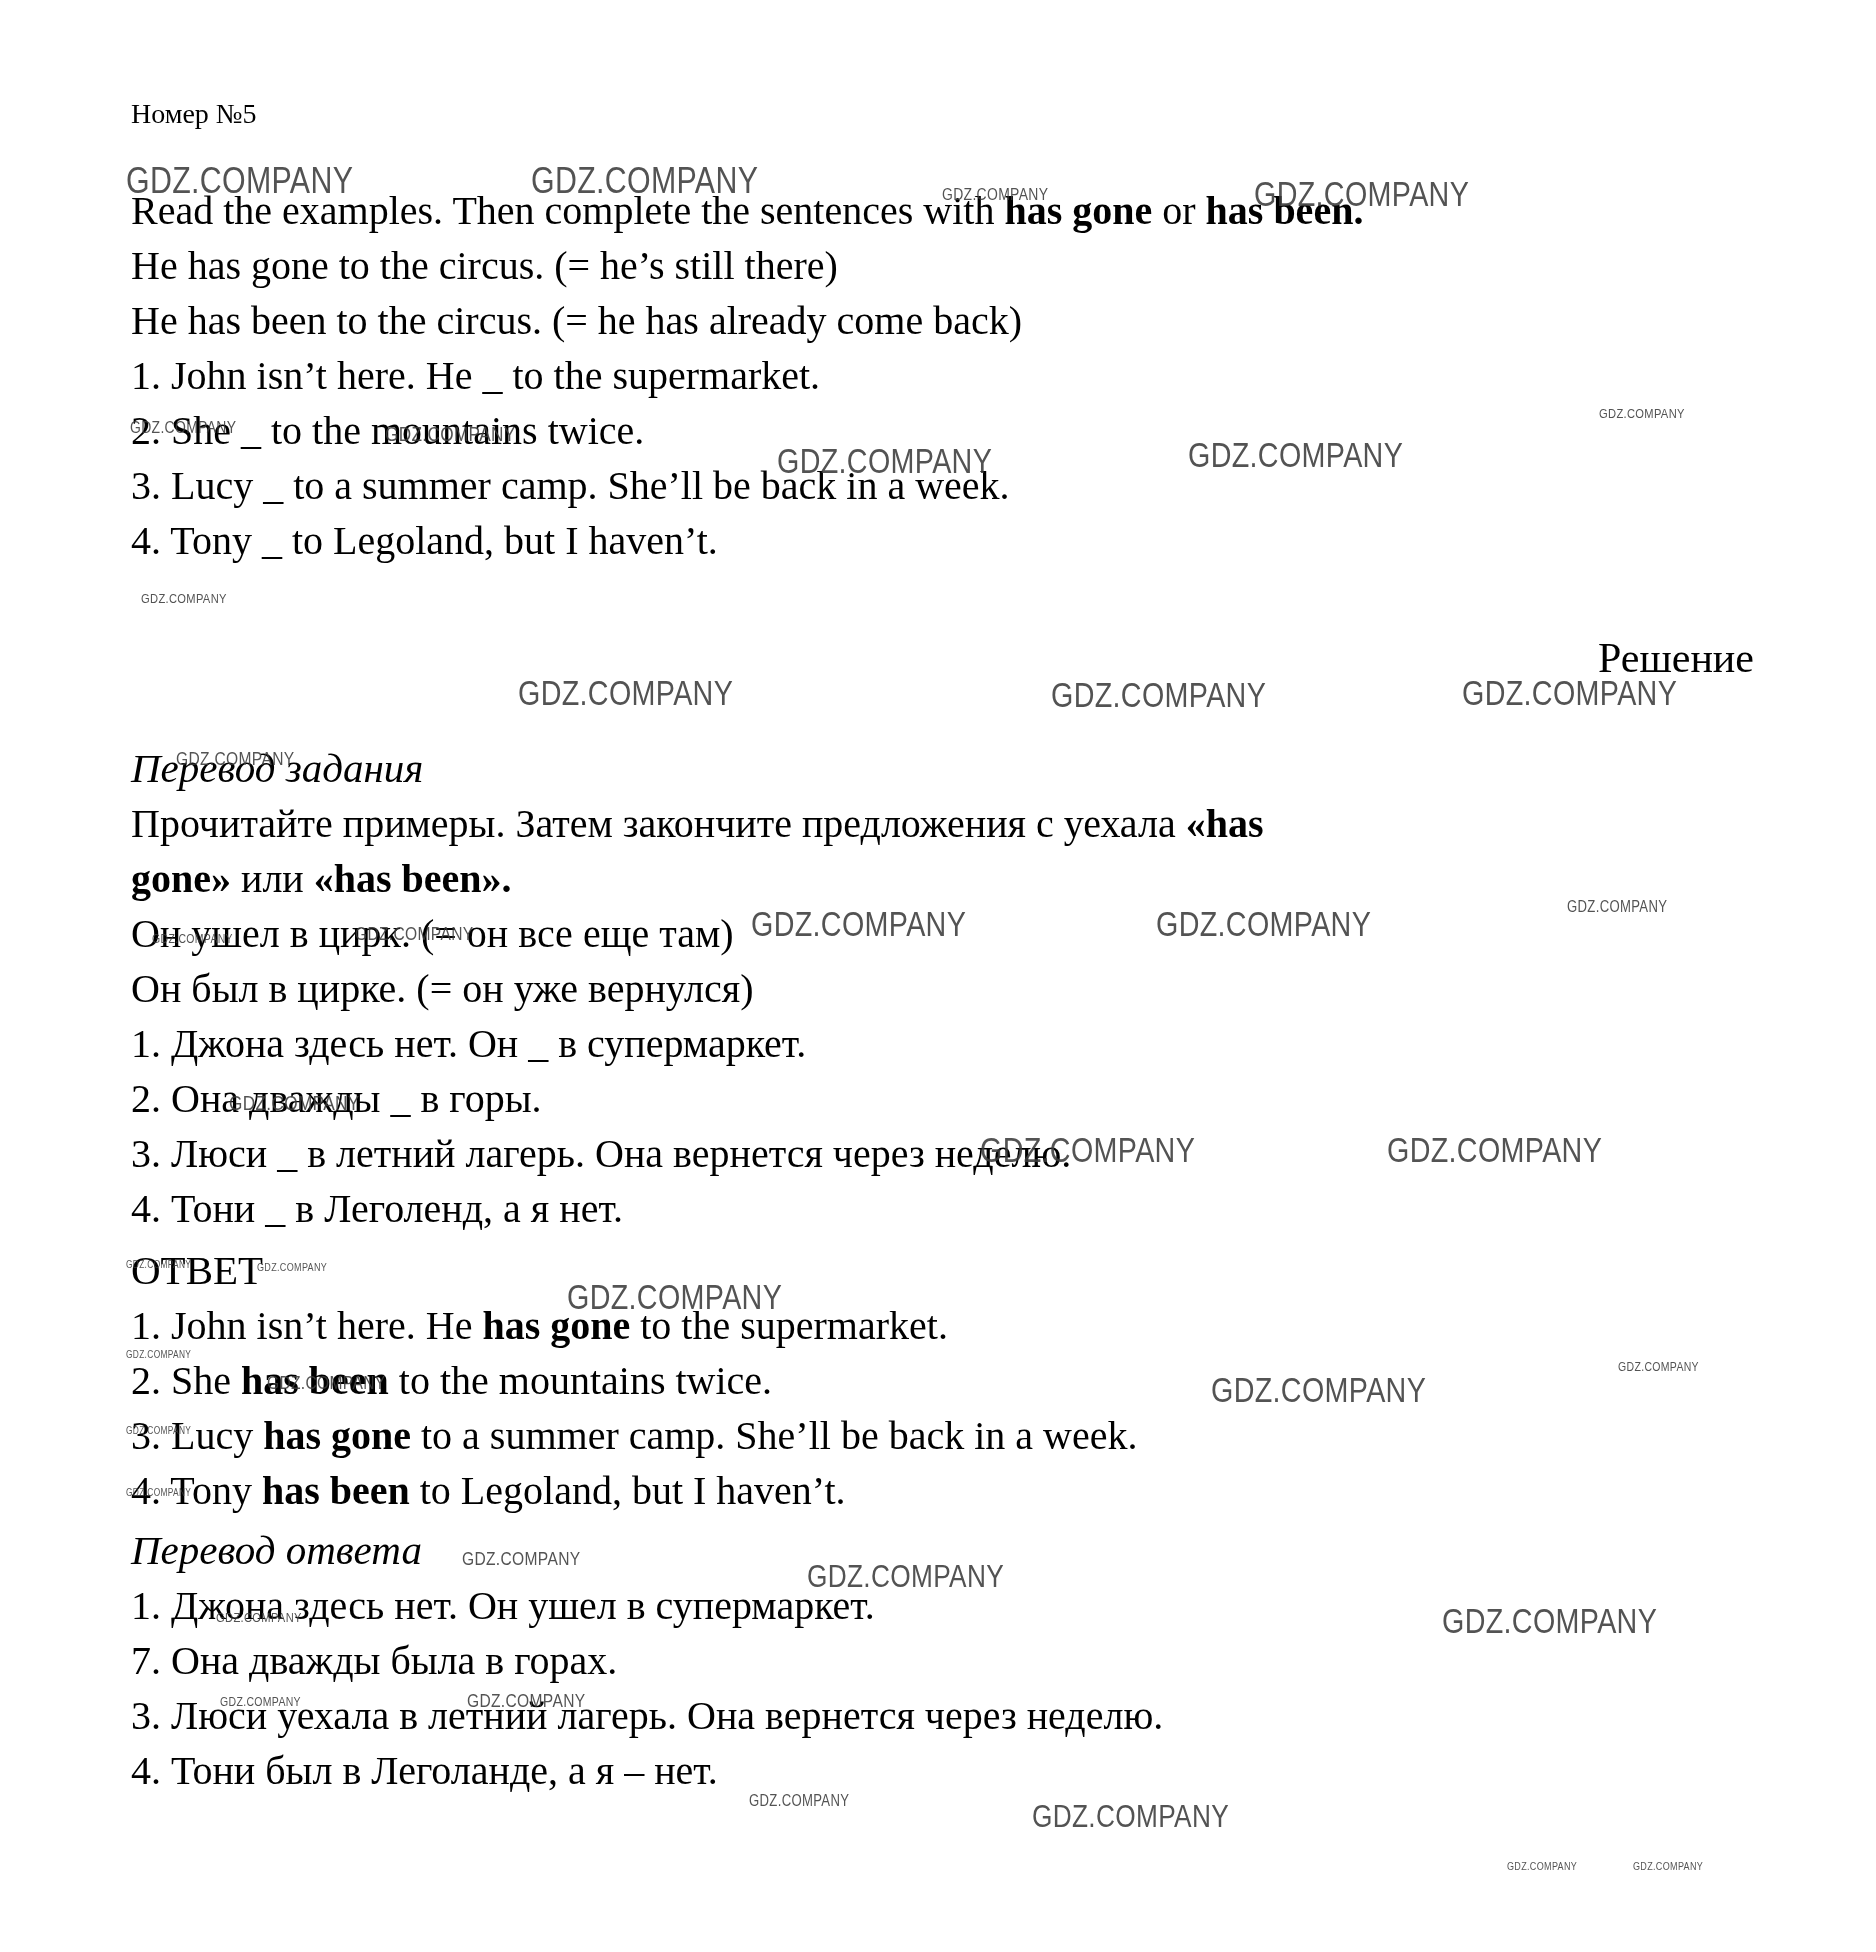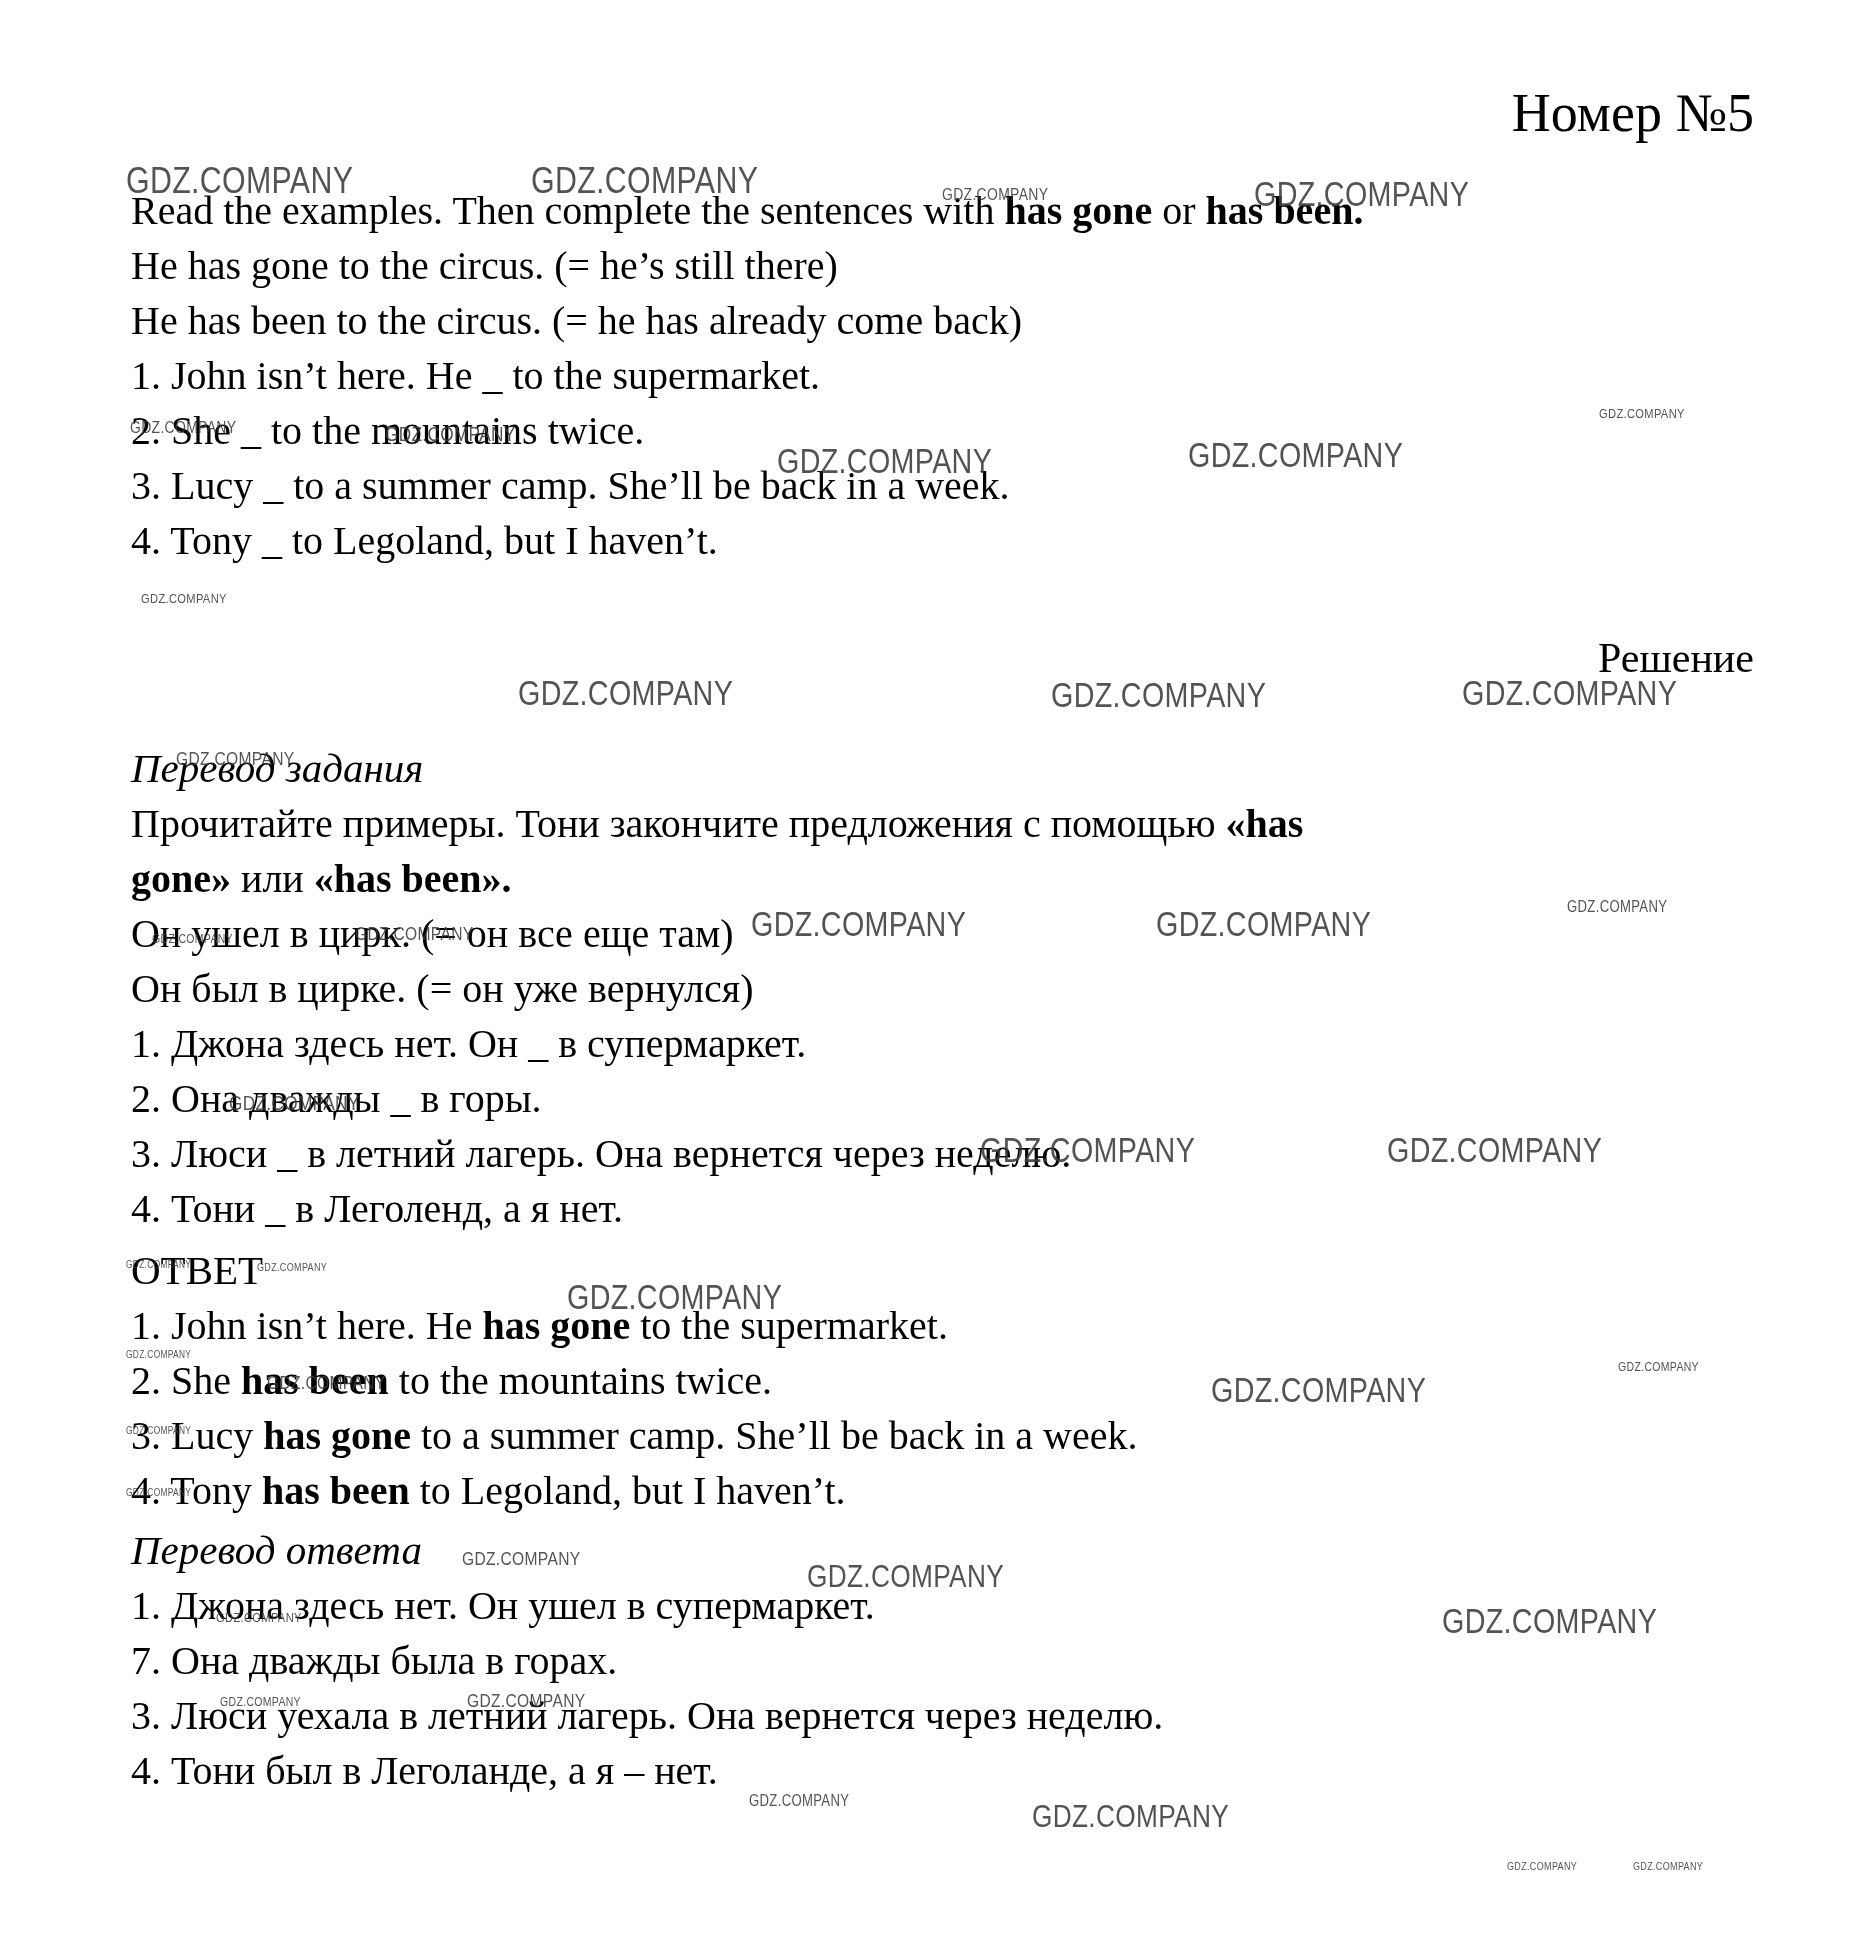--- a/index.html
+++ b/index.html
@@ -15,22 +15,22 @@
   }
   .content {
     position: absolute;
     left: 131px;
     top: 68px;
     width: 1623px;
     z-index: 1;
   }
   .title {
     padding-top: 19px;
-    text-align: right;
-    font-size: 54px;
+    text-align: left;
+    font-size: 28px;
     line-height: 53px;
   }
   .task { margin-top: 43px; }
   .line {
     font-size: 40px;
     line-height: 55px;
     height: 55px;
     white-space: nowrap;
   }
   .line .b { font-weight: bold; }
@@ -129,21 +129,21 @@
         <div class="line"><span>2. She _ to the mountains twice.</span></div>
         <div class="line"><span>3. Lucy _ to a summer camp. She’ll be back in a week.</span></div>
         <div class="line"><span>4. Tony _ to Legoland, but I haven’t.</span></div>
       </div>
 
     <div class="solution-heading">Решение</div>
 
     <div class="section-heading heading-italic m64">Перевод задания</div>
 
     <div>
-        <div class="line"><span>Прочитайте примеры. Тони закончите предложения с помощью </span><span class="b">«has</span></div>
+        <div class="line"><span>Прочитайте примеры. Затем закончите предложения с уехала </span><span class="b">«has</span></div>
         <div class="line"><span class="b">gone»</span><span> или </span><span class="b">«has been».</span></div>
         <div class="line"><span>Он ушел в цирк. (= он все еще там)</span></div>
         <div class="line"><span>Он был в цирке. (= он уже вернулся)</span></div>
         <div class="line"><span>1. Джона здесь нет. Он _ в супермаркет.</span></div>
         <div class="line"><span>2. Она дважды _ в горы.</span></div>
         <div class="line"><span>3. Люси _ в летний лагерь. Она вернется через неделю.</span></div>
         <div class="line"><span>4. Тони _ в Леголенд, а я нет.</span></div>
       </div>
 
     <div class="section-heading m8">ОТВЕТ</div>

